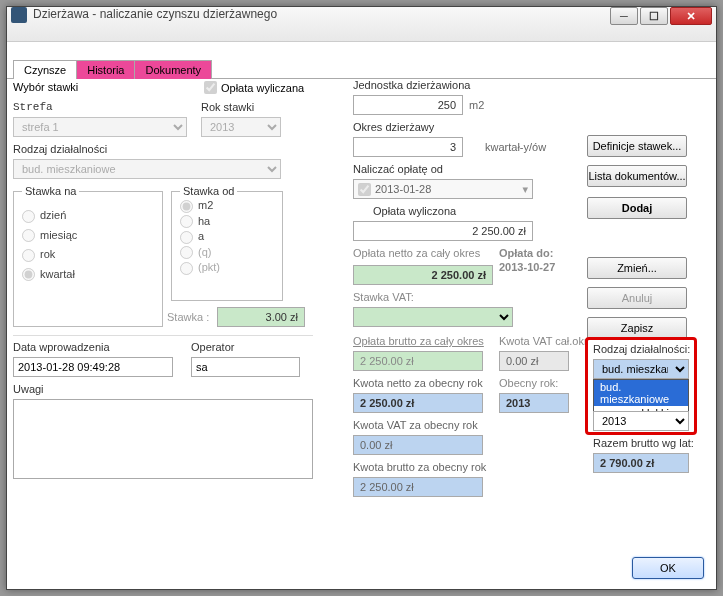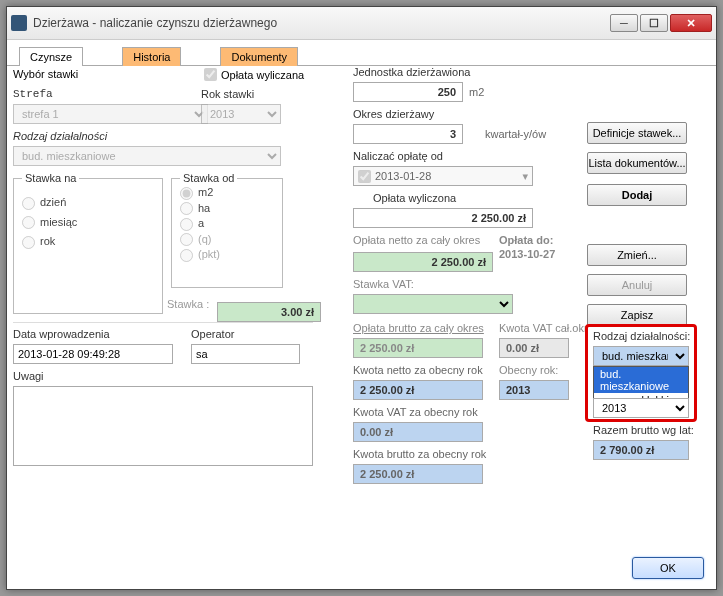--- a/index.html
+++ b/index.html
@@ -1,35 +1,35 @@
 <!DOCTYPE html>
 <html><head>
 <meta charset="utf-8">
 <style>
 * { box-sizing: border-box; margin: 0; padding: 0; font-family: "Segoe UI", Tahoma, sans-serif; font-size: 11px; }
 body { background: #999; width: 723px; height: 596px; overflow: hidden; }
 .window { position: absolute; left: 6px; top: 6px; width: 711px; height: 584px; background: #fff; border: 1px solid #444; box-shadow: 0 0 8px rgba(0,0,0,.4); }
-.titlebar { height: 28px; background: linear-gradient(#f8f8f8,#e8e8e8); border-bottom: 1px solid #ccc; display: flex; align-items: center; padding: 16px 4px; }
+.titlebar { height: 35px; background: linear-gradient(#f8f8f8,#e8e8e8); border-bottom: 1px solid #ccc; display: flex; align-items: flex-start; padding: 0 4px; }
 .titlebar .icon { width: 16px; height: 16px; background: #357; border-radius: 2px; margin-right: 6px; }
 .titlebar .title { flex: 1; color: #444; font-size: 12px; }
 .winbtn { width: 28px; height: 18px; border: 1px solid #888; margin-left: 2px; display: flex; align-items: center; justify-content: center; background: linear-gradient(#f8f8f8,#d8d8d8); border-radius: 2px; color: #333; font-size: 11px; font-weight: bold; cursor: pointer; }
 .winbtn.close { width: 42px; background: linear-gradient(#e06060,#c82828); color: #fff; border-color: #a02020; }
-.tabs { display: flex; padding-left: 12px; border-bottom: 1px solid #aaa; margin-top: 6px; gap: 40px; }
-.tab { padding: 3px 10px; border: 1px solid #aaa; border-bottom: none; background: #fdba74; margin-right: -1px; cursor: pointer; position: relative; top: 1px; }
+.tabs { display: flex; padding-left: 6px; border-bottom: 1px solid #aaa; margin-top: 17px; }
+.tab { padding: 3px 10px; border: 1px solid #aaa; border-bottom: none; background: #ec4899; margin-right: -1px; cursor: pointer; position: relative; top: 1px; }
 .tab.active { background: #fff; z-index: 2; }
 .form { position: relative; padding: 10px 12px; height: 500px; }
 .lbl { color: #333; margin-bottom: 2px; display: block; }
 select, input[type=text] { height: 20px; border: 1px solid #aaa; background: #fff; padding: 0 4px; }
 select[disabled], input[disabled] { background: #f0f0f0; color: #888; }
 fieldset { border: 1px solid #bbb; padding: 6px 8px 8px; }
 fieldset legend { color: #333; padding: 0 3px; }
 .radio-row { display: block; margin: 6px 0; color: #444; }
 .radio-row input { vertical-align: middle; margin-right: 5px; }
 .abs { position: absolute; }
-.val-box { height: 20px; border: 1px solid #aaa; background: #fff; display:flex; align-items:center; justify-content:flex-end; padding: 0 6px; color:#333;font-weight:bold; }
+.val-box { height: 20px; border: 1px solid #aaa; background: #fff; display:flex; align-items:center; justify-content:flex-end; padding: 0 6px; color:#333; }
 .val-green { background: #c9e8c9; }
 .val-blue { background: #bcd4f0; }
 .val-gray { background: #e8e8e8; color:#666; }
 .right-btn { width: 100px; height: 22px; border: 1px solid #888; background: linear-gradient(#fafafa,#e2e2e2); border-radius: 2px; cursor: pointer; display: flex; align-items: center; justify-content: center; }
 .right-btn.bold { font-weight: bold; }
 .right-btn[disabled] { color: #999; }
 .redbox { position:absolute; border: 3px solid #d00; border-radius: 4px; pointer-events: none; }
 .dropdown-open { position:absolute; background:#fff; border:1px solid #555; }
 .dropdown-open .opt { padding:1px 6px; color:#000; }
 .dropdown-open .opt.sel { background:#2a6cd6; color:#fff; }
@@ -59,46 +59,47 @@
 
   <div class="form">
 
     <span class="abs" style="left:6px;top:2px;">Wybór stawki</span>
     <span class="abs checkline" style="left:197px;top:2px;">
       <input type="checkbox" checked="" disabled="" style="">
       <span>Opłata wyliczana</span>
     </span>
 
     <span class="abs lbl" style="left:6px;top:22px;font-family:Liberation Mono, monospace;">Strefa</span>
-    <select class="abs" style="left:6px;top:38px;width:195px;" disabled=""><option>strefa 1</option></select>
+    <select class="abs" style="left:6px;top:38px;width:174px;" disabled=""><option>strefa 1</option></select>
 
     <span class="abs lbl" style="left:194px;top:22px;">Rok stawki</span>
     <select class="abs" style="left:194px;top:38px;width:80px;" disabled=""><option>2013</option></select>
 
-    <span class="abs lbl" style="left:6px;top:64px;font-style:italic;">Rodzaj działalności</span>
+    <span class="abs lbl" style="left:6px;top:64px;">Rodzaj działalności</span>
     <select class="abs" style="left:6px;top:80px;width:268px;" disabled=""><option>bud. mieszkaniowe</option></select>
 
     <fieldset class="abs" style="left:6px;top:106px;width:150px;height:142px;">
       <legend>Stawka na</legend>
       <label class="radio-row"><input type="radio" disabled="" style=""><span>dzień</span></label>
       <label class="radio-row"><input type="radio" disabled="" style=""><span>miesiąc</span></label>
       <label class="radio-row"><input type="radio" disabled="" style=""><span>rok</span></label>
+      <label class="radio-row"><input type="radio" disabled="" checked="" style=""><span>kwartał</span></label>
     </fieldset>
 
     <fieldset class="abs" style="left:164px;top:106px;width:112px;height:116px;padding-top:0;">
       <legend>Stawka od</legend>
       <label class="radio-row" style="margin:2px 0;"><input type="radio" disabled="" checked="" style=""><span>m2</span></label>
       <label class="radio-row" style="margin:2px 0;"><input type="radio" disabled="" style=""><span>ha</span></label>
       <label class="radio-row" style="margin:2px 0;"><input type="radio" disabled="" style=""><span>a</span></label>
       <label class="radio-row" style="margin:2px 0;color:#aaa;"><input type="radio" disabled="" style=""><span>(q)</span></label>
       <label class="radio-row" style="margin:0 0;color:#aaa;"><input type="radio" disabled="" style=""><span>(pkt)</span></label>
     </fieldset>
 
     <span class="abs" style="left:160px;top:232px;color:#999;">Stawka :</span>
-    <div class="abs val-box val-green" style="left:210px;top:236px;width:104px;">3.00 zł</div>
+    <div class="abs val-box val-green" style="left:210px;top:228px;width:88px;">3.00 zł</div>
 
     <hr class="thin abs" style="left:6px;top:256px;width:300px;">
     <span class="abs lbl" style="left:6px;top:262px;">Data wprowadzenia</span>
     <input type="text" class="abs" style="left: 6px; top: 278px; width: 160px;" readonly="" value="2013-01-28 09:49:28">
     <span class="abs lbl" style="left:184px;top:262px;">Operator</span>
     <input type="text" class="abs" style="left: 184px; top: 278px; width: 109px;" readonly="" value="sa">
 
     <span class="abs lbl" style="left:6px;top:304px;">Uwagi</span>
     <textarea class="abs" style="left: 6px; top: 320px; width: 300px; height: 80px; border: 1px solid rgb(170, 170, 170); resize: none;"></textarea>
 

